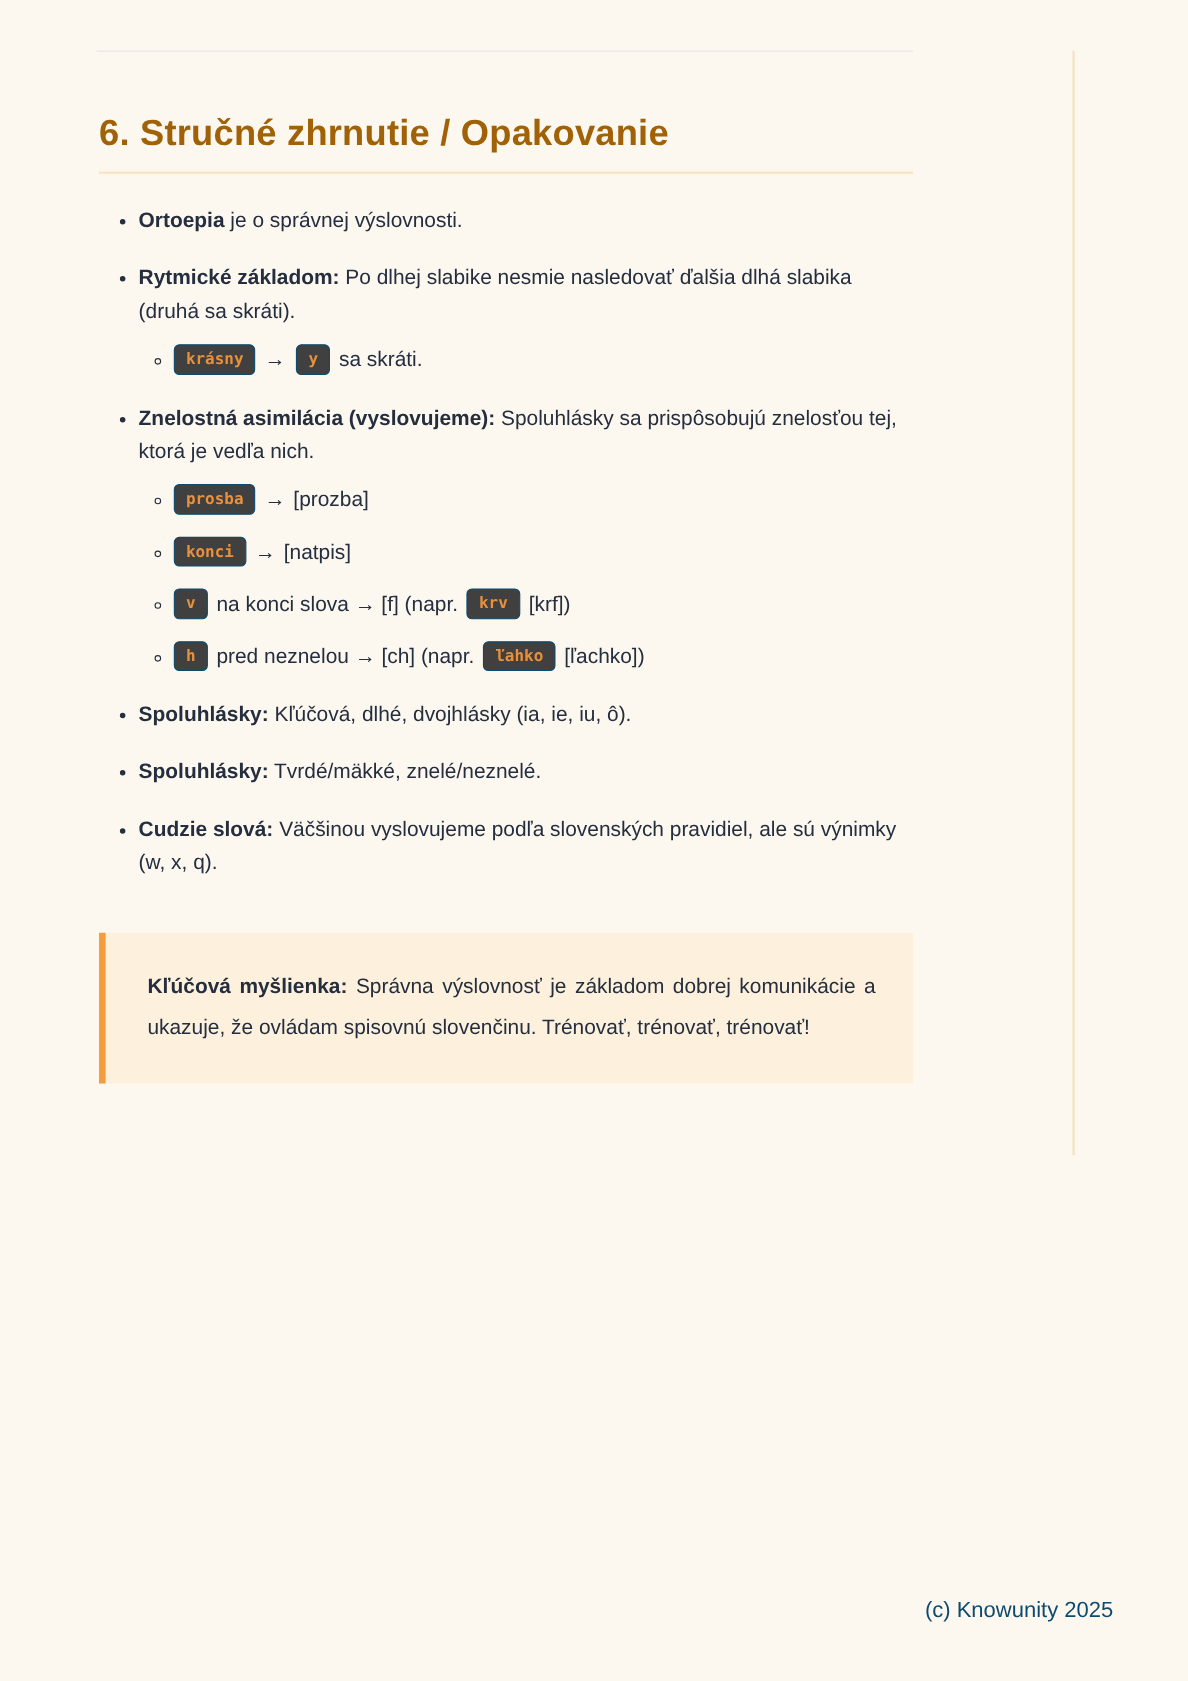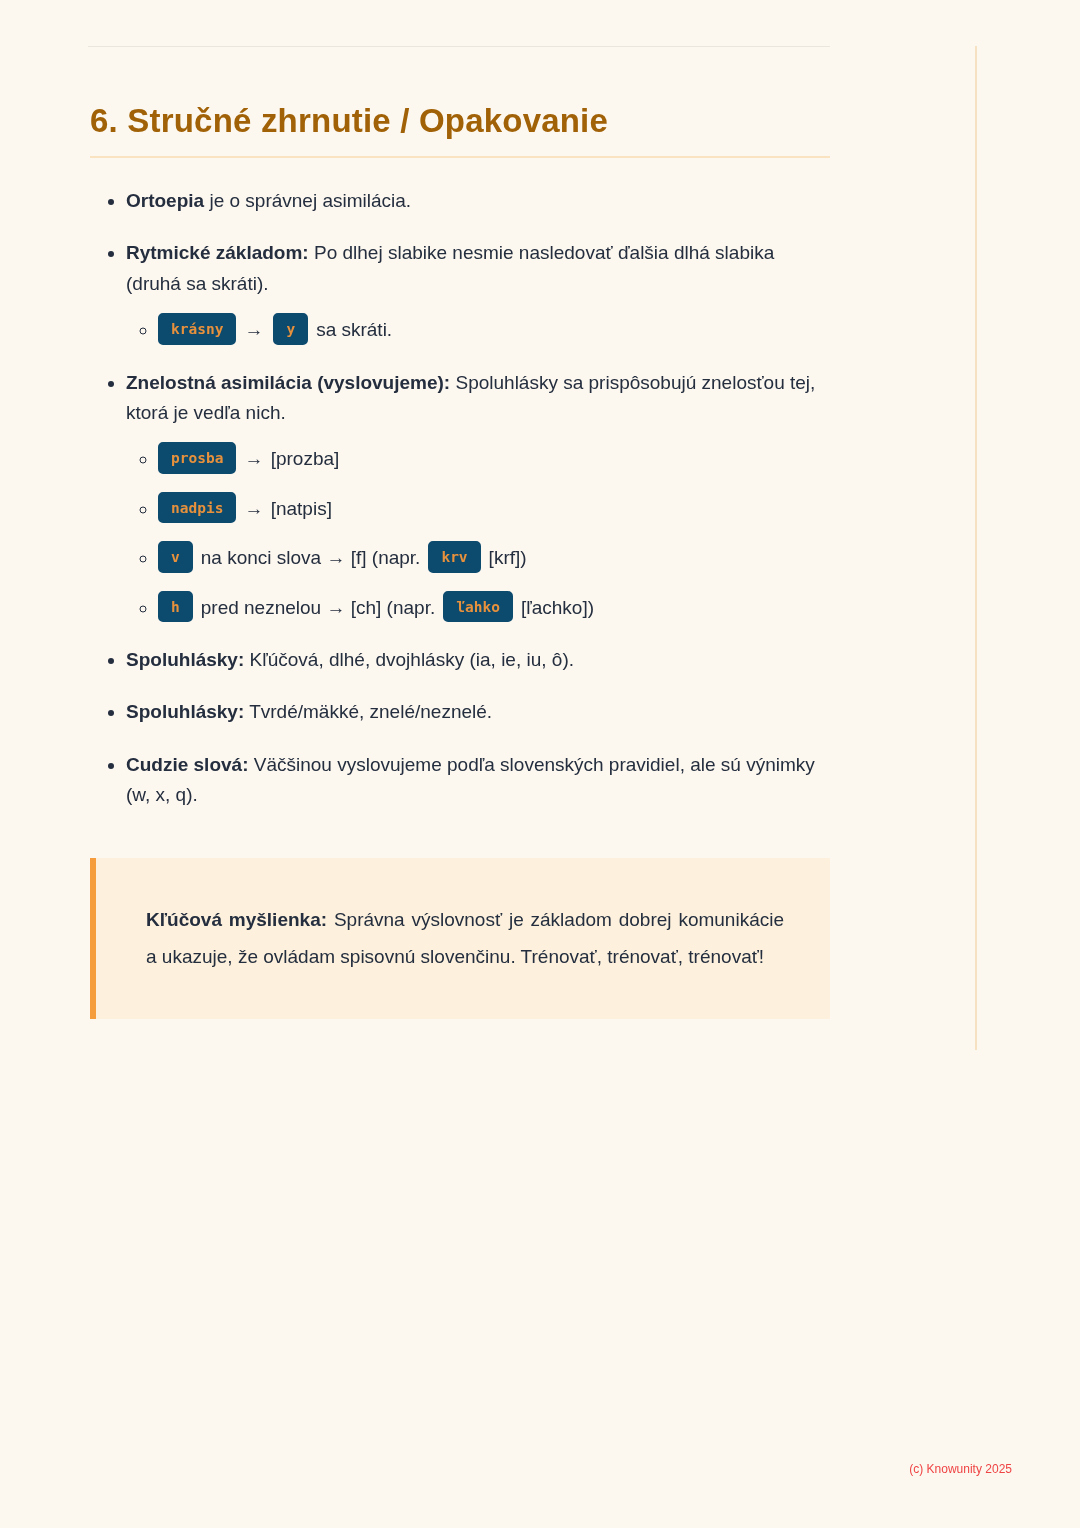--- a/index.html
+++ b/index.html
@@ -49,82 +49,82 @@
     padding-left: 32px;
   }
   ul.sub > li { margin-bottom: 17px; }
   .b { font-weight: bold; }
   .chip {
     display: inline-block;
     font-family: "DejaVu Sans Mono", monospace;
     font-size: 14.5px; font-weight: bold;
     line-height: 1;
     color: #e8913c;
-    background: #0c4a6e;
-    border: 3px solid #0c4a6e;
+    background: #404040;
+    border: 1px solid #0c4a6e;
     border-radius: 5px;
     padding: 6px 10px 5px 10px;
     margin: 0 8px;
     vertical-align: 2px;
   }
   .chip.first { margin-left: 0; }
   .arrow { margin-right: 2px; }
   .callout {
     margin-top: 48px;
     background: #fdf1dd;
     border-left: 6px solid #f59c3d;
     padding: 28px 30px 28px 34px;
   }
   .callout p {
-    margin: 16px;
+    margin: 4px;
     font-size: 19px;
     line-height: 1.9;
     text-align: justify;
   }
   .footer {
     position: absolute;
     right: 68px; bottom: 52px;
-    font-size: 12px;
-    color: #ef4444;
+    font-size: 20px;
+    color: #0c4a6e;
   }
 </style>
 </head>
 <body>
 
 <div class="top-divider"></div>
 <div class="right-divider"></div>
 
 <div class="content">
 
   <h1 class="title">6. Stručné zhrnutie / Opakovanie</h1>
 
 
   <ul class="main-list">
 
     <li>
-      <span class="b">Ortoepia</span><span> je o správnej asimilácia.</span>
+      <span class="b">Ortoepia</span><span> je o správnej výslovnosti.</span>
     </li>
 
     <li>
       <span class="b">Rytmické základom:</span><span> Po dlhej slabike nesmie nasledovať ďalšia dlhá slabika (druhá sa skráti).</span>
       <ul class="sub">
         <li>
           <code class="chip first">krásny</code><span class="arrow">→</span><code class="chip">y</code><span>sa skráti.</span>
         </li>
       </ul>
     </li>
 
     <li>
       <span class="b">Znelostná asimilácia (vyslovujeme):</span><span> Spoluhlásky sa prispôsobujú znelosťou tej, ktorá je vedľa nich.</span>
       <ul class="sub">
         <li>
           <code class="chip first">prosba</code><span class="arrow">→</span> <span>[prozba]</span>
         </li>
         <li>
-          <code class="chip first">nadpis</code><span class="arrow">→</span> <span>[natpis]</span>
+          <code class="chip first">konci</code><span class="arrow">→</span> <span>[natpis]</span>
         </li>
         <li>
           <code class="chip first">v</code><span>na konci slova → [f] (napr.</span><code class="chip">krv</code><span>[krf])</span>
         </li>
         <li>
           <code class="chip first">h</code><span>pred neznelou → [ch] (napr.</span><code class="chip">ľahko</code><span>[ľachko])</span>
         </li>
       </ul>
     </li>
 

